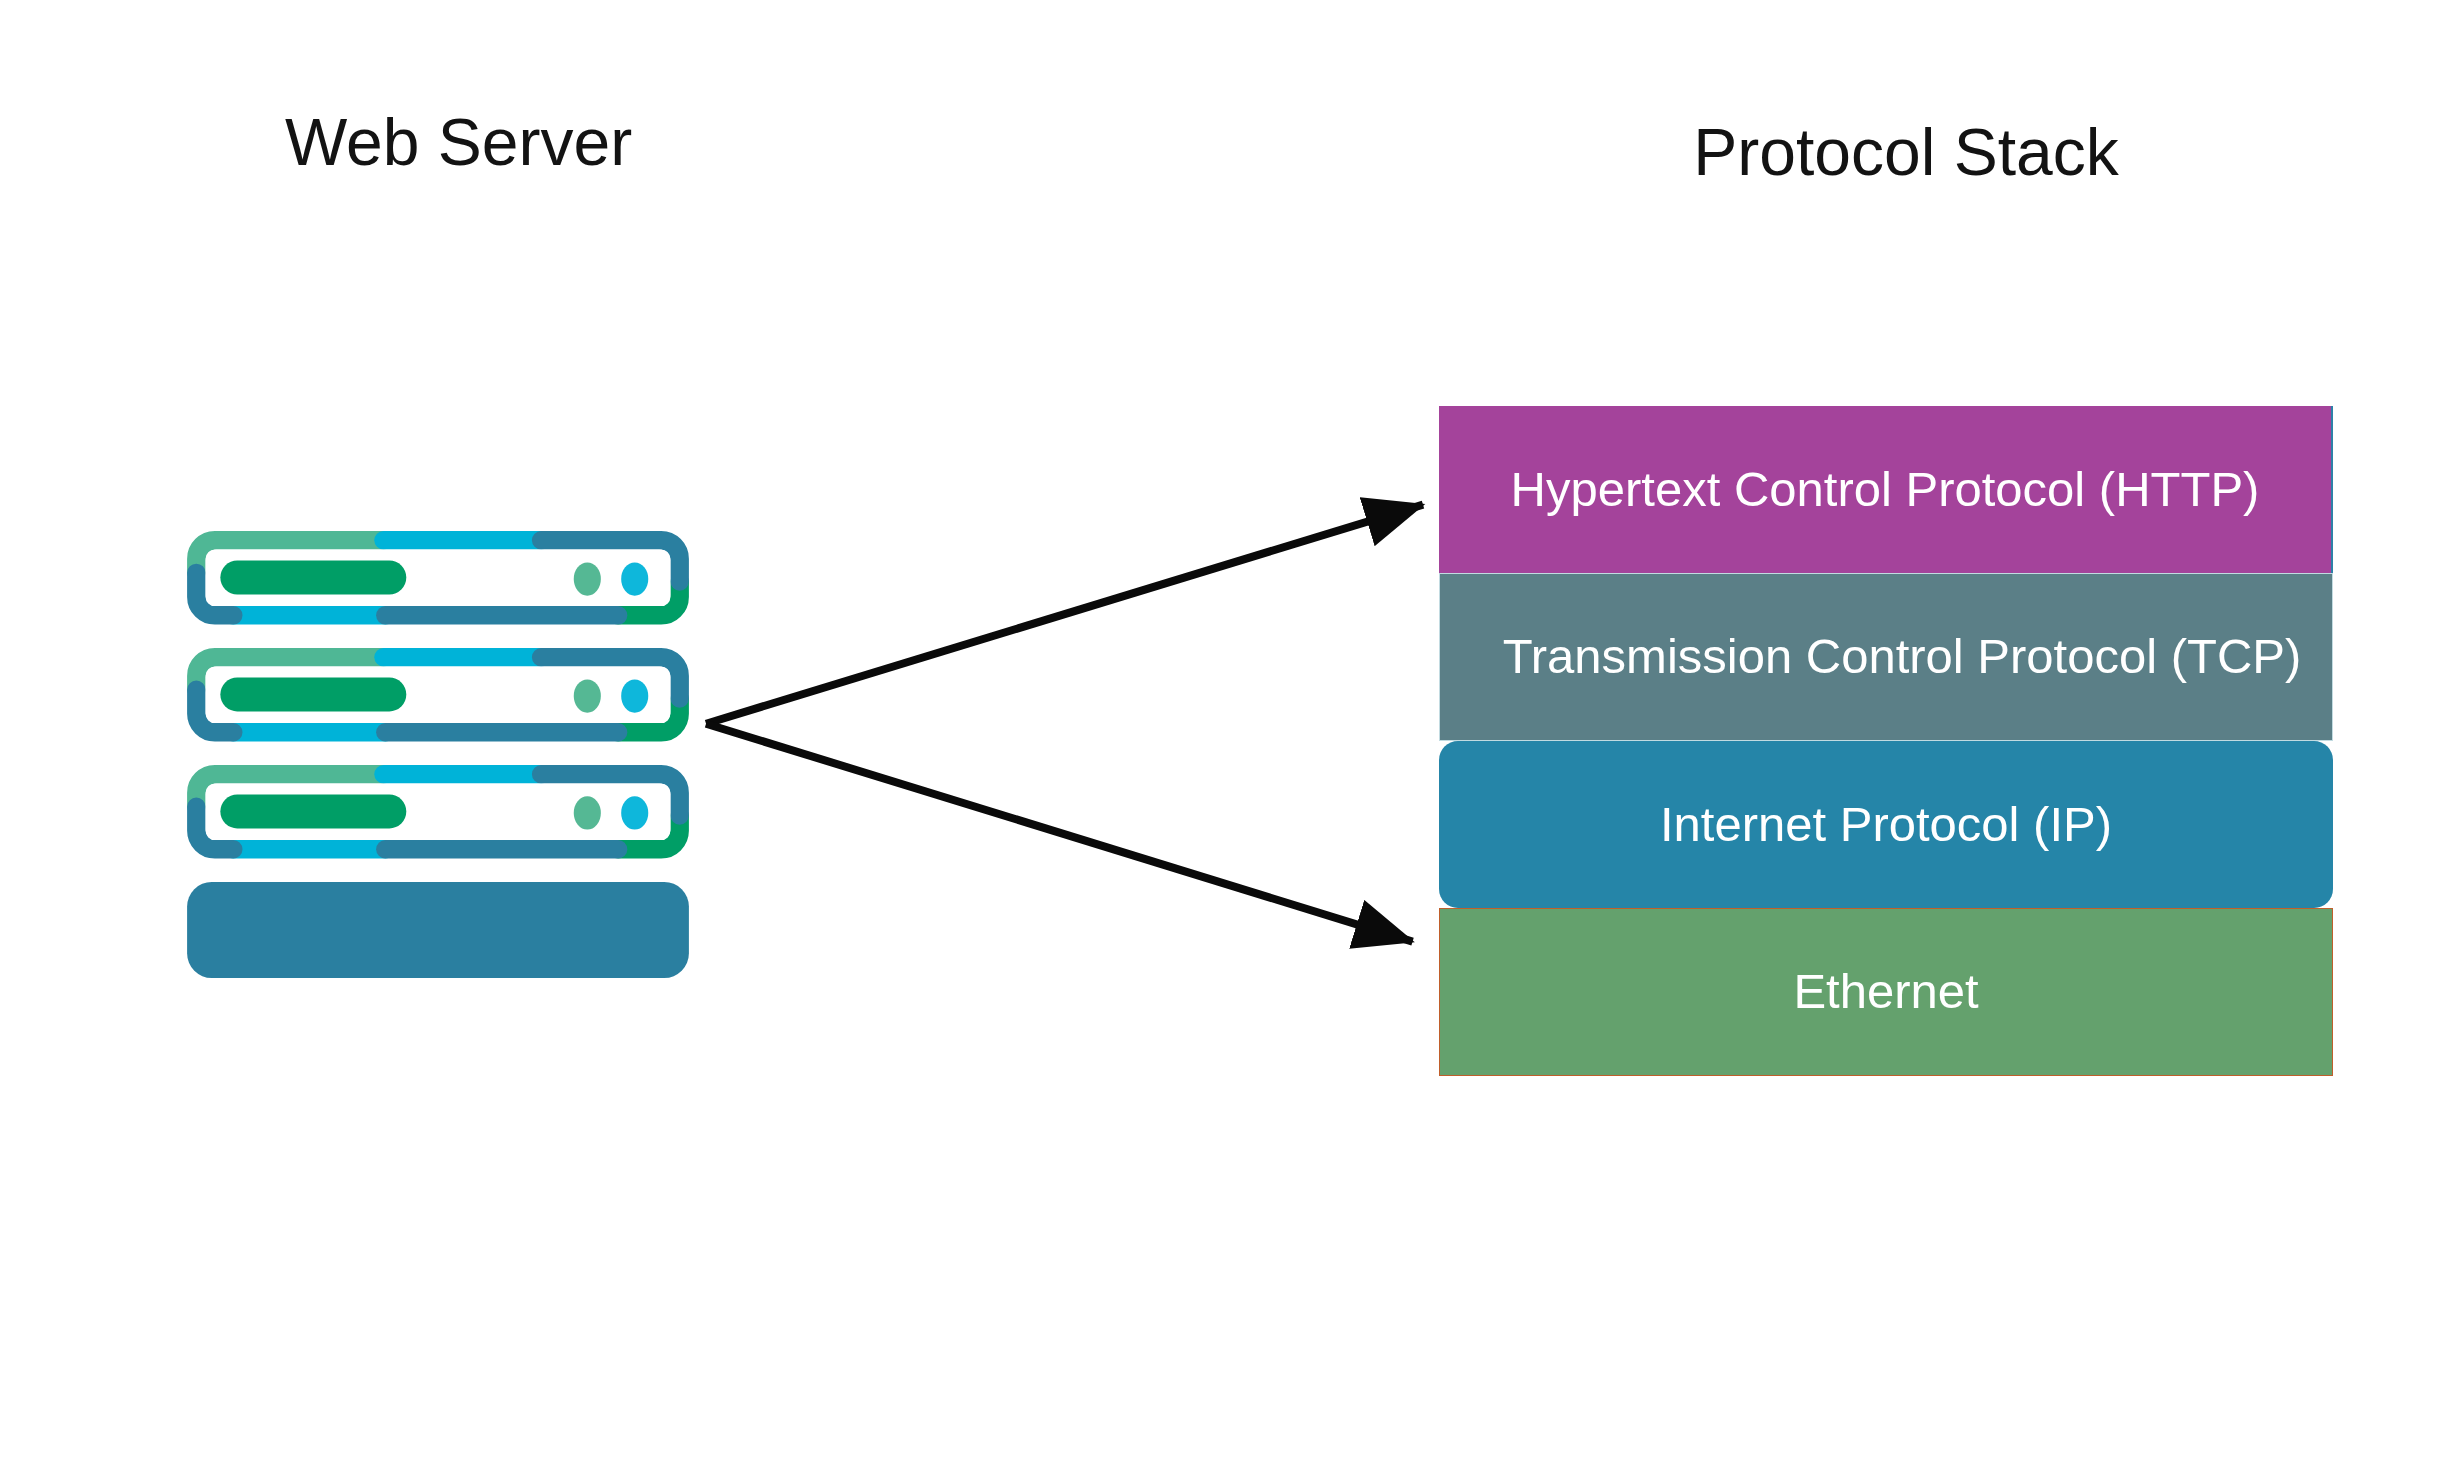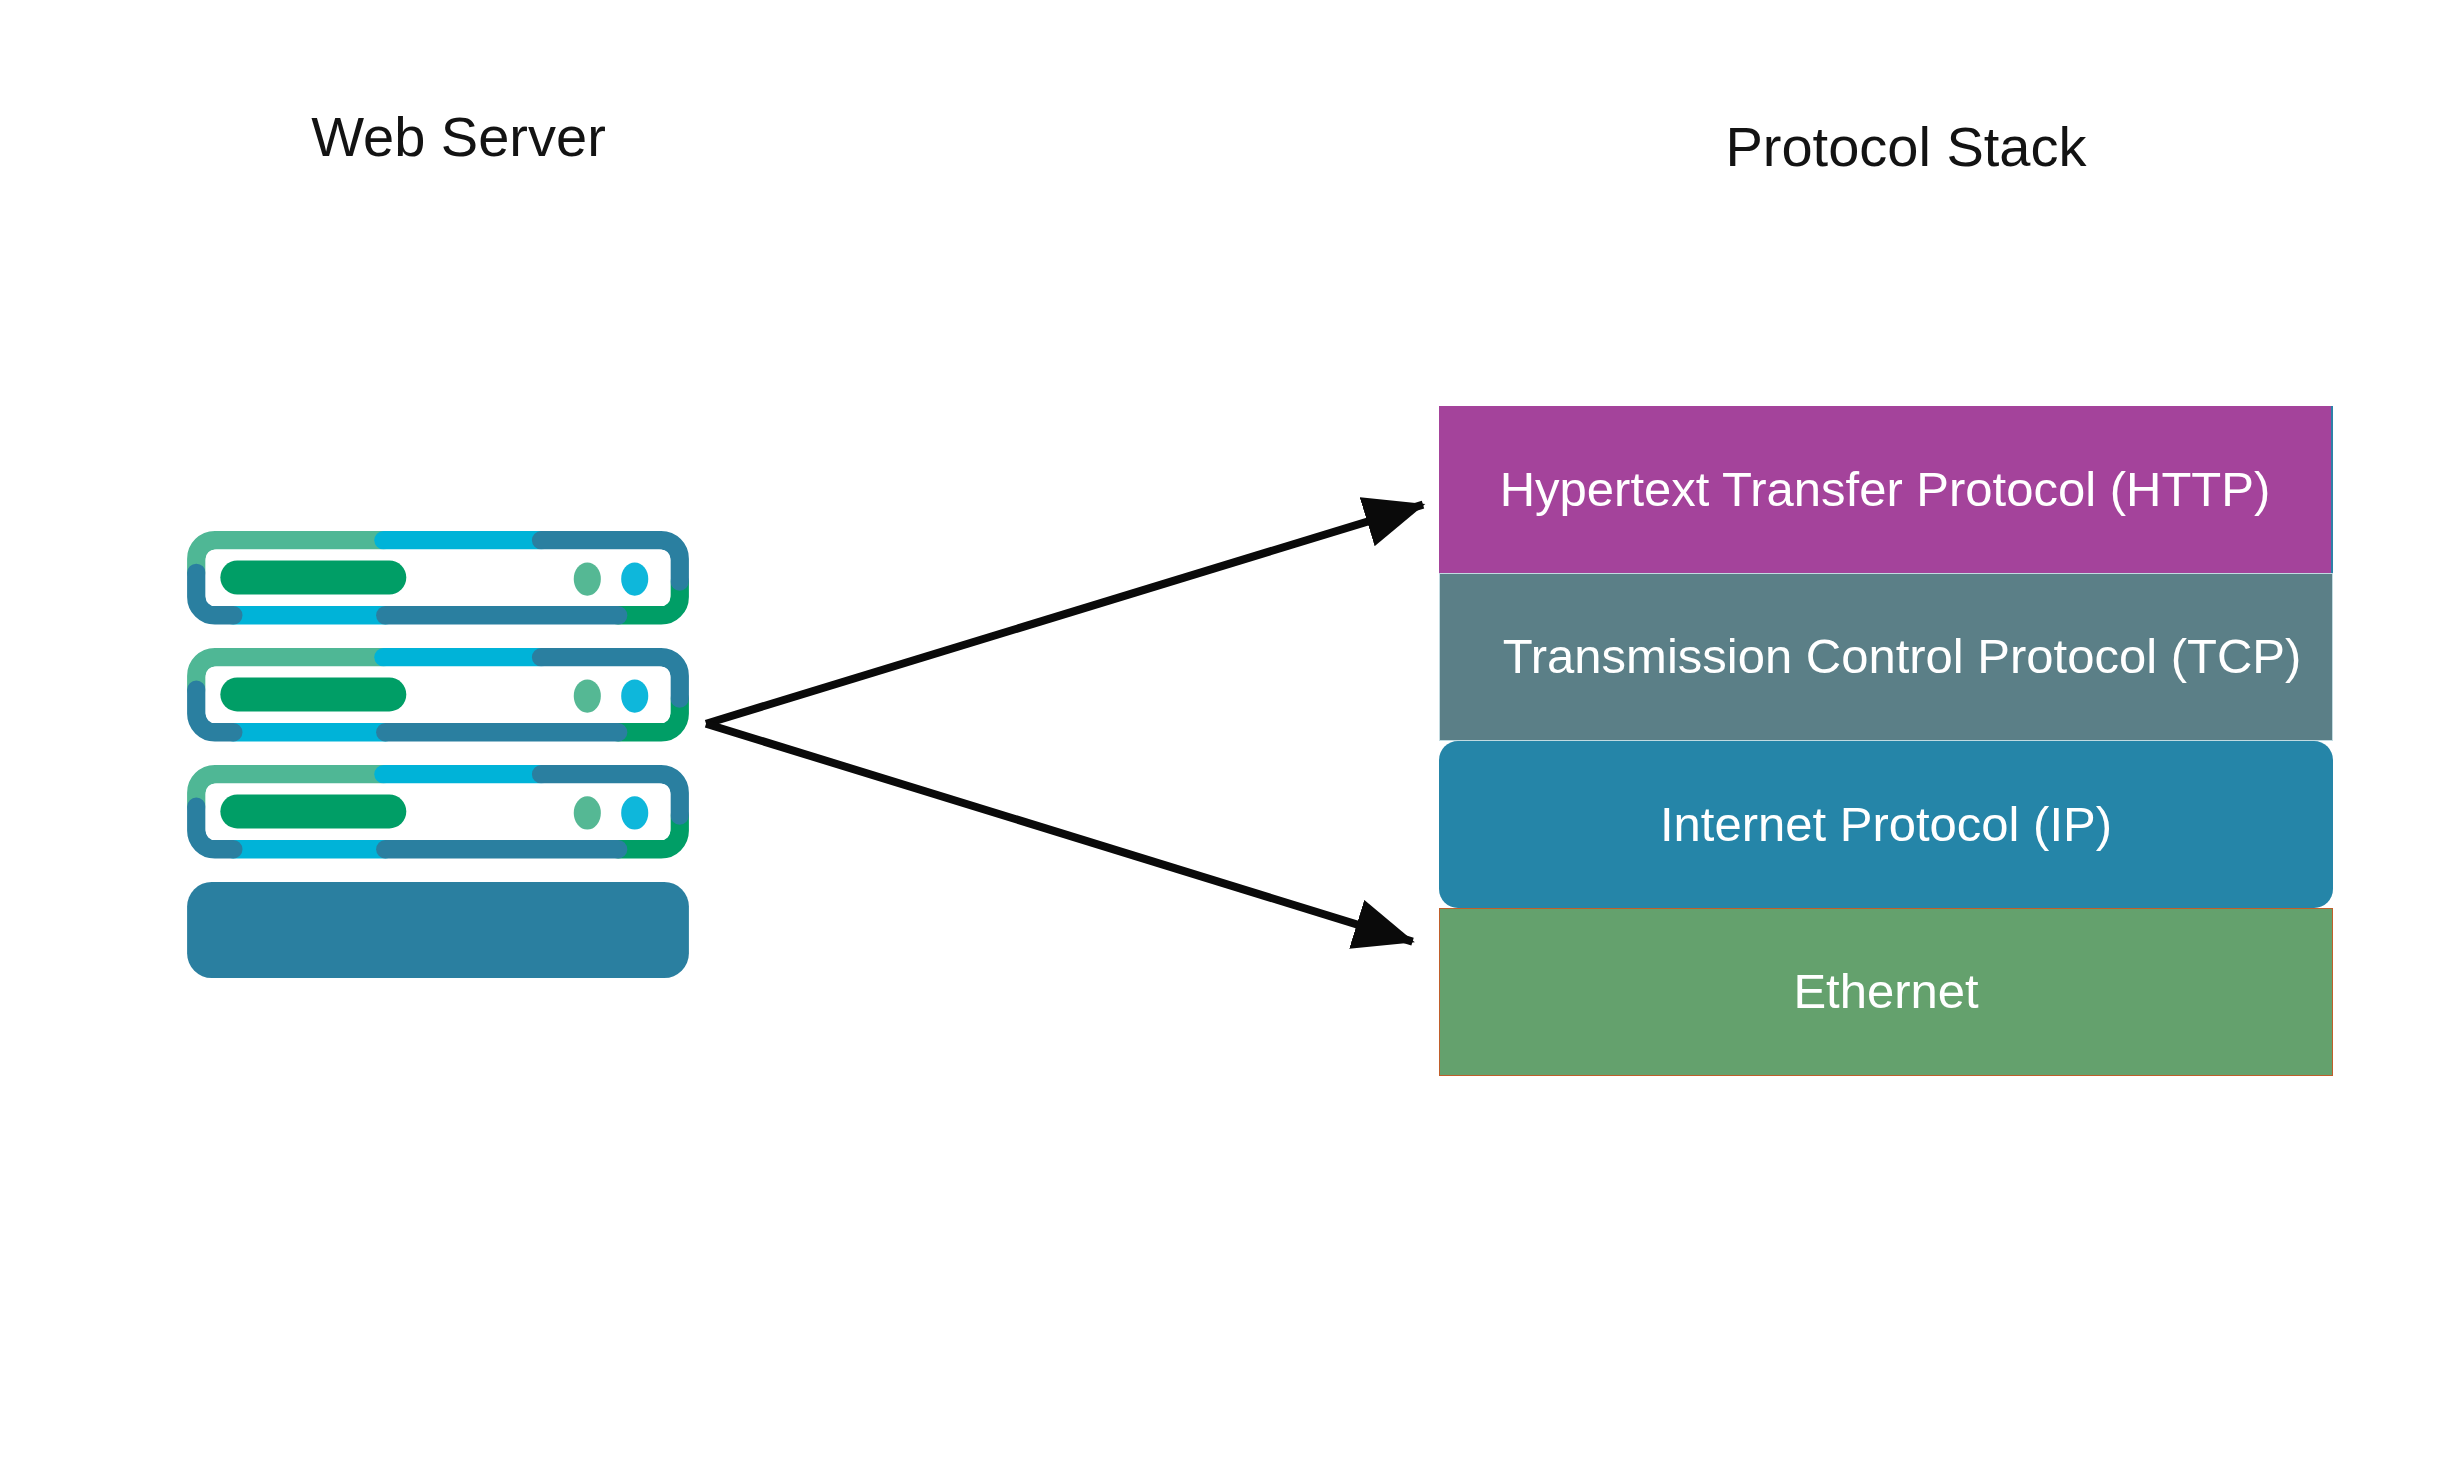--- a/index.html
+++ b/index.html
@@ -13,21 +13,21 @@
   }
   .canvas {
     position: relative;
     width: 2462px;
     height: 1477px;
     background: #ffffff;
   }
   .title {
     position: absolute;
     text-align: center;
-    font-size: 56px;
+    font-size: 66px;
     line-height: 1.1;
     color: #131313;
     letter-spacing: 0px;
     white-space: nowrap;
   }
   .title-web    { left: 89px;  top: 106px; width: 739px; }
   .title-stack  { left: 1459px; top: 116px; width: 894px; }
 
   .server-icon-wrap {
     position: absolute;
@@ -119,21 +119,21 @@
       <marker id="ah" markerWidth="8" markerHeight="6.4" refX="7.3" refY="3.2" orient="auto" markerUnits="strokeWidth">
         <path class="head" d="M0,0 L7.6,3.2 L0,6.4 Z"></path>
       </marker>
     </defs>
     <line x1="1147" y1="1176" x2="2312" y2="820" marker-end="url(#ah)"></line>
     <line x1="1147" y1="1176" x2="2295" y2="1530" marker-end="url(#ah)"></line>
   </svg>
 
   <div class="stack">
     <div class="layer" style="background: rgb(164, 67, 155); border-right: 2.5px solid rgb(46, 128, 168);">
-      <span class="layer-label" style="color: rgb(255, 255, 255);">Hypertext Transfer Protocol (HTTP)</span>
+      <span class="layer-label" style="color: rgb(255, 255, 255);">Hypertext Control Protocol (HTTP)</span>
     </div>
     <div class="layer" style="background: rgb(91, 127, 135); border: 1.8px solid rgb(194, 219, 225);">
       <span class="layer-label" style="color: rgb(255, 255, 255); margin-left: 32px;">Transmission Control Protocol (TCP)</span>
     </div>
     <div class="layer" style="background: rgb(37, 133, 168); border-radius: 19px;">
       <span class="layer-label" style="color: rgb(255, 255, 255);">Internet Protocol (IP)</span>
     </div>
     <div class="layer" style="background: rgb(100, 161, 109); border: 1.8px solid rgb(192, 95, 43);">
       <span class="layer-label" style="color: rgb(255, 255, 255);">Ethernet</span>
     </div>

